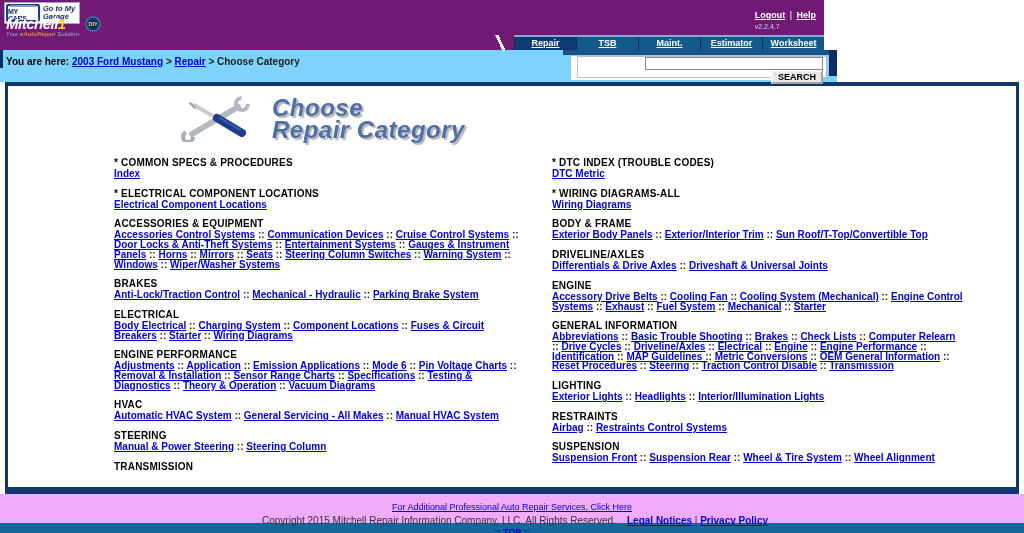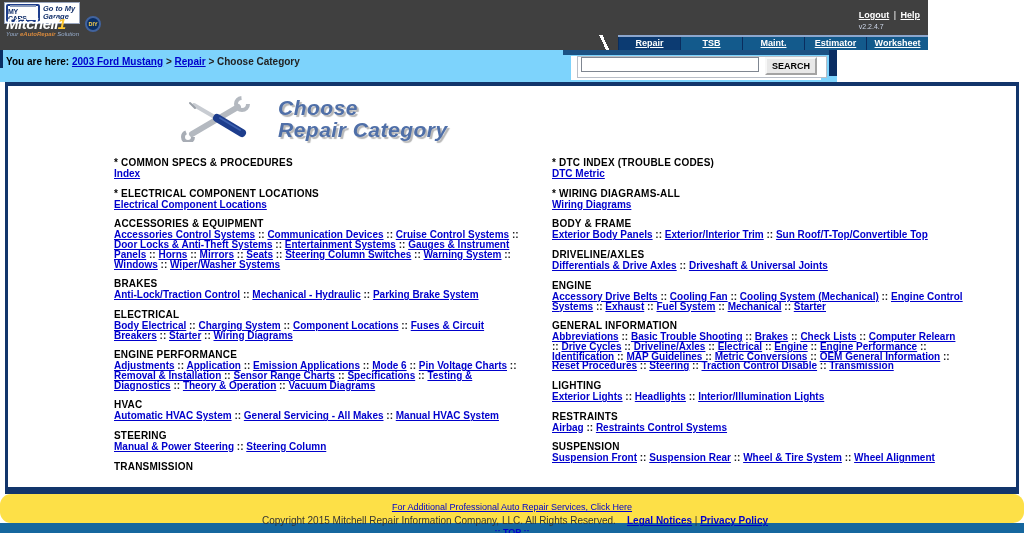--- a/index.html
+++ b/index.html
@@ -1,19 +1,19 @@
 <!DOCTYPE html>
 <html><head>
 <meta charset="utf-8">
 <style>
   * { margin:0; padding:0; box-sizing:border-box; }
   html,body { width:1024px; height:533px; background:#fff; font-family:"Liberation Sans",sans-serif; overflow:hidden; }
 
   
-  .topbar { position:relative; width:928px; height:50px; background:#404040; }
+  .topbar { position:relative; width:824px; height:50px; background:#701a75; }
   .plate-badge { position:absolute; left:4px; top:2px; height:22px; background:#fff; border:1px solid #9aa7bf; display:flex; align-items:stretch; padding:1px; cursor:pointer; }
   .plate { width:34px; border:2px solid #1d3d8c; border-radius:2px; background:#fdfdfd; display:flex; flex-direction:column; align-items:center; justify-content:center; }
   .plate .plate-top { width:26px; height:3px; border:1px solid #8899bb; margin-bottom:1px; }
   .plate .plate-text { font-size:7px; font-weight:bold; color:#13306b; letter-spacing:-0.3px; }
   .garage-text { font-size:7.5px; font-weight:bold; font-style:italic; color:#13306b; line-height:8.5px; padding:1px 3px; display:flex; flex-direction:column; justify-content:center; }
   .session { position:absolute; right:8px; top:4px; text-align:left; }
   .session a { color:#fff; font-size:9px; font-weight:bold; text-decoration:underline; cursor:pointer; }
   .session .bar { color:#fff; font-size:9px; }
   .version { color:#cfd8ea; font-size:7px; margin-top:1px; }
   .logo { position:absolute; left:6px; top:16px; display:flex; align-items:flex-start; }
@@ -30,40 +30,40 @@
   
   .subbar { position:relative; width:837px; height:32px; background:#7dd3fc; }
   .subbar .left-edge { position:absolute; left:0; top:0; width:3px; height:18px; background:#0a2e63; }
   .subbar .right-edge { position:absolute; right:0; top:0; width:8px; height:26px; background:#0a2e63; }
   .subbar .tab-understrip { position:absolute; right:8px; top:0; width:266px; height:5px; background:#1b5183; }
   .breadcrumb { padding:6px 0 0 6px; font-size:10px; color:#000; }
   .breadcrumb .prefix { font-weight:bold; }
   .breadcrumb a { color:#0000cc; font-weight:bold; text-decoration:underline; cursor:pointer; }
   .breadcrumb .sep { font-weight:bold; color:#222; }
   .breadcrumb .current { font-weight:bold; color:#222; }
-  .search-panel { position:absolute; right:10px; top:6px; width:250px; height:22px; background:#fff; border:1px solid #b9bec7; box-shadow:-6px 0 0 #fff, -6px 2px 0 #fff; display:flex; align-items:flex-start; padding:0 3px; }
+  .search-panel { position:absolute; right:10px; top:6px; width:250px; height:22px; background:#fff; border:1px solid #b9bec7; box-shadow:-6px 0 0 #fff, -6px 2px 0 #fff; display:flex; align-items:flex-end; padding:0 3px;flex-direction:column; }
   .search-panel input { width:178px; height:15px; border:1px solid #7f8691; font-size:10px; padding:0 2px; outline:none; }
   .search-btn { margin-left:6px; height:18px; padding:0 5px; background:#e8e8e8; border:2px outset #f7f7f7; font-size:9px; font-weight:bold; color:#000; cursor:pointer; font-family:"Liberation Sans",sans-serif; }
 
   
   .content { margin:0 5px; width:1014px; height:412px; background:#fff; border:3px solid #12356b; border-top-width:4px; border-bottom-width:7px; overflow:hidden; }
   .title-row { display:flex; align-items:center; margin:8px 0 0 172px; height:50px; }
   .tools-icon { width:72px; height:46px; }
-  .page-title { margin-left:26px; font-size:21px; line-height:22px; font-weight:bold; font-style:italic; color:#4f6fa8; text-shadow:2px 2px 1px #b7b7b7; letter-spacing:0.5px; }
+  .page-title { margin-left:20px; font-size:24px; line-height:22px; font-weight:bold; font-style:italic; color:#4f6fa8; text-shadow:2px 2px 1px #b7b7b7; letter-spacing:0.5px; }
   .columns { display:flex; margin-top:14px; padding-left:106px; }
   .col { width:412px; }
   .col + .col { margin-left:26px; }
   .section { margin-bottom:10px; }
   .sec-h { font-size:10px; font-weight:bold; color:#000; letter-spacing:0.2px; line-height:10px; margin-bottom:1px; }
   .sec-links { font-size:10px; line-height:9.7px; color:#222; }
   .sec-links a { color:#0000cc; font-weight:bold; text-decoration:underline; cursor:pointer; }
   .sec-links .sep { color:#222; font-weight:bold; }
 
   
-  .footer { width:1024px; height:29px; background:#fde047; text-align:center; padding-top:2px;border-radius:11px; }
+  .footer { width:1024px; height:29px; background:#f0abfc; text-align:center; padding-top:2px; }
   .footer .promo a { font-size:9px; color:#0000cc; text-decoration:underline; cursor:pointer; }
   .footer .copy { font-size:10px; color:#333; margin-top:1px;padding-left:6px; }
   .footer .copy a { color:#0000cc; font-weight:bold; text-decoration:underline; cursor:pointer; }
   .footer .top-link { font-size:9px; font-weight:bold; margin-top:1px; }
   .footer .top-link a { color:#0000cc; text-decoration:underline; cursor:pointer; }
   .bottomstrip { width:1024px; height:10px; background:#16679e; }
 </style>
 </head>
 <body>
 

